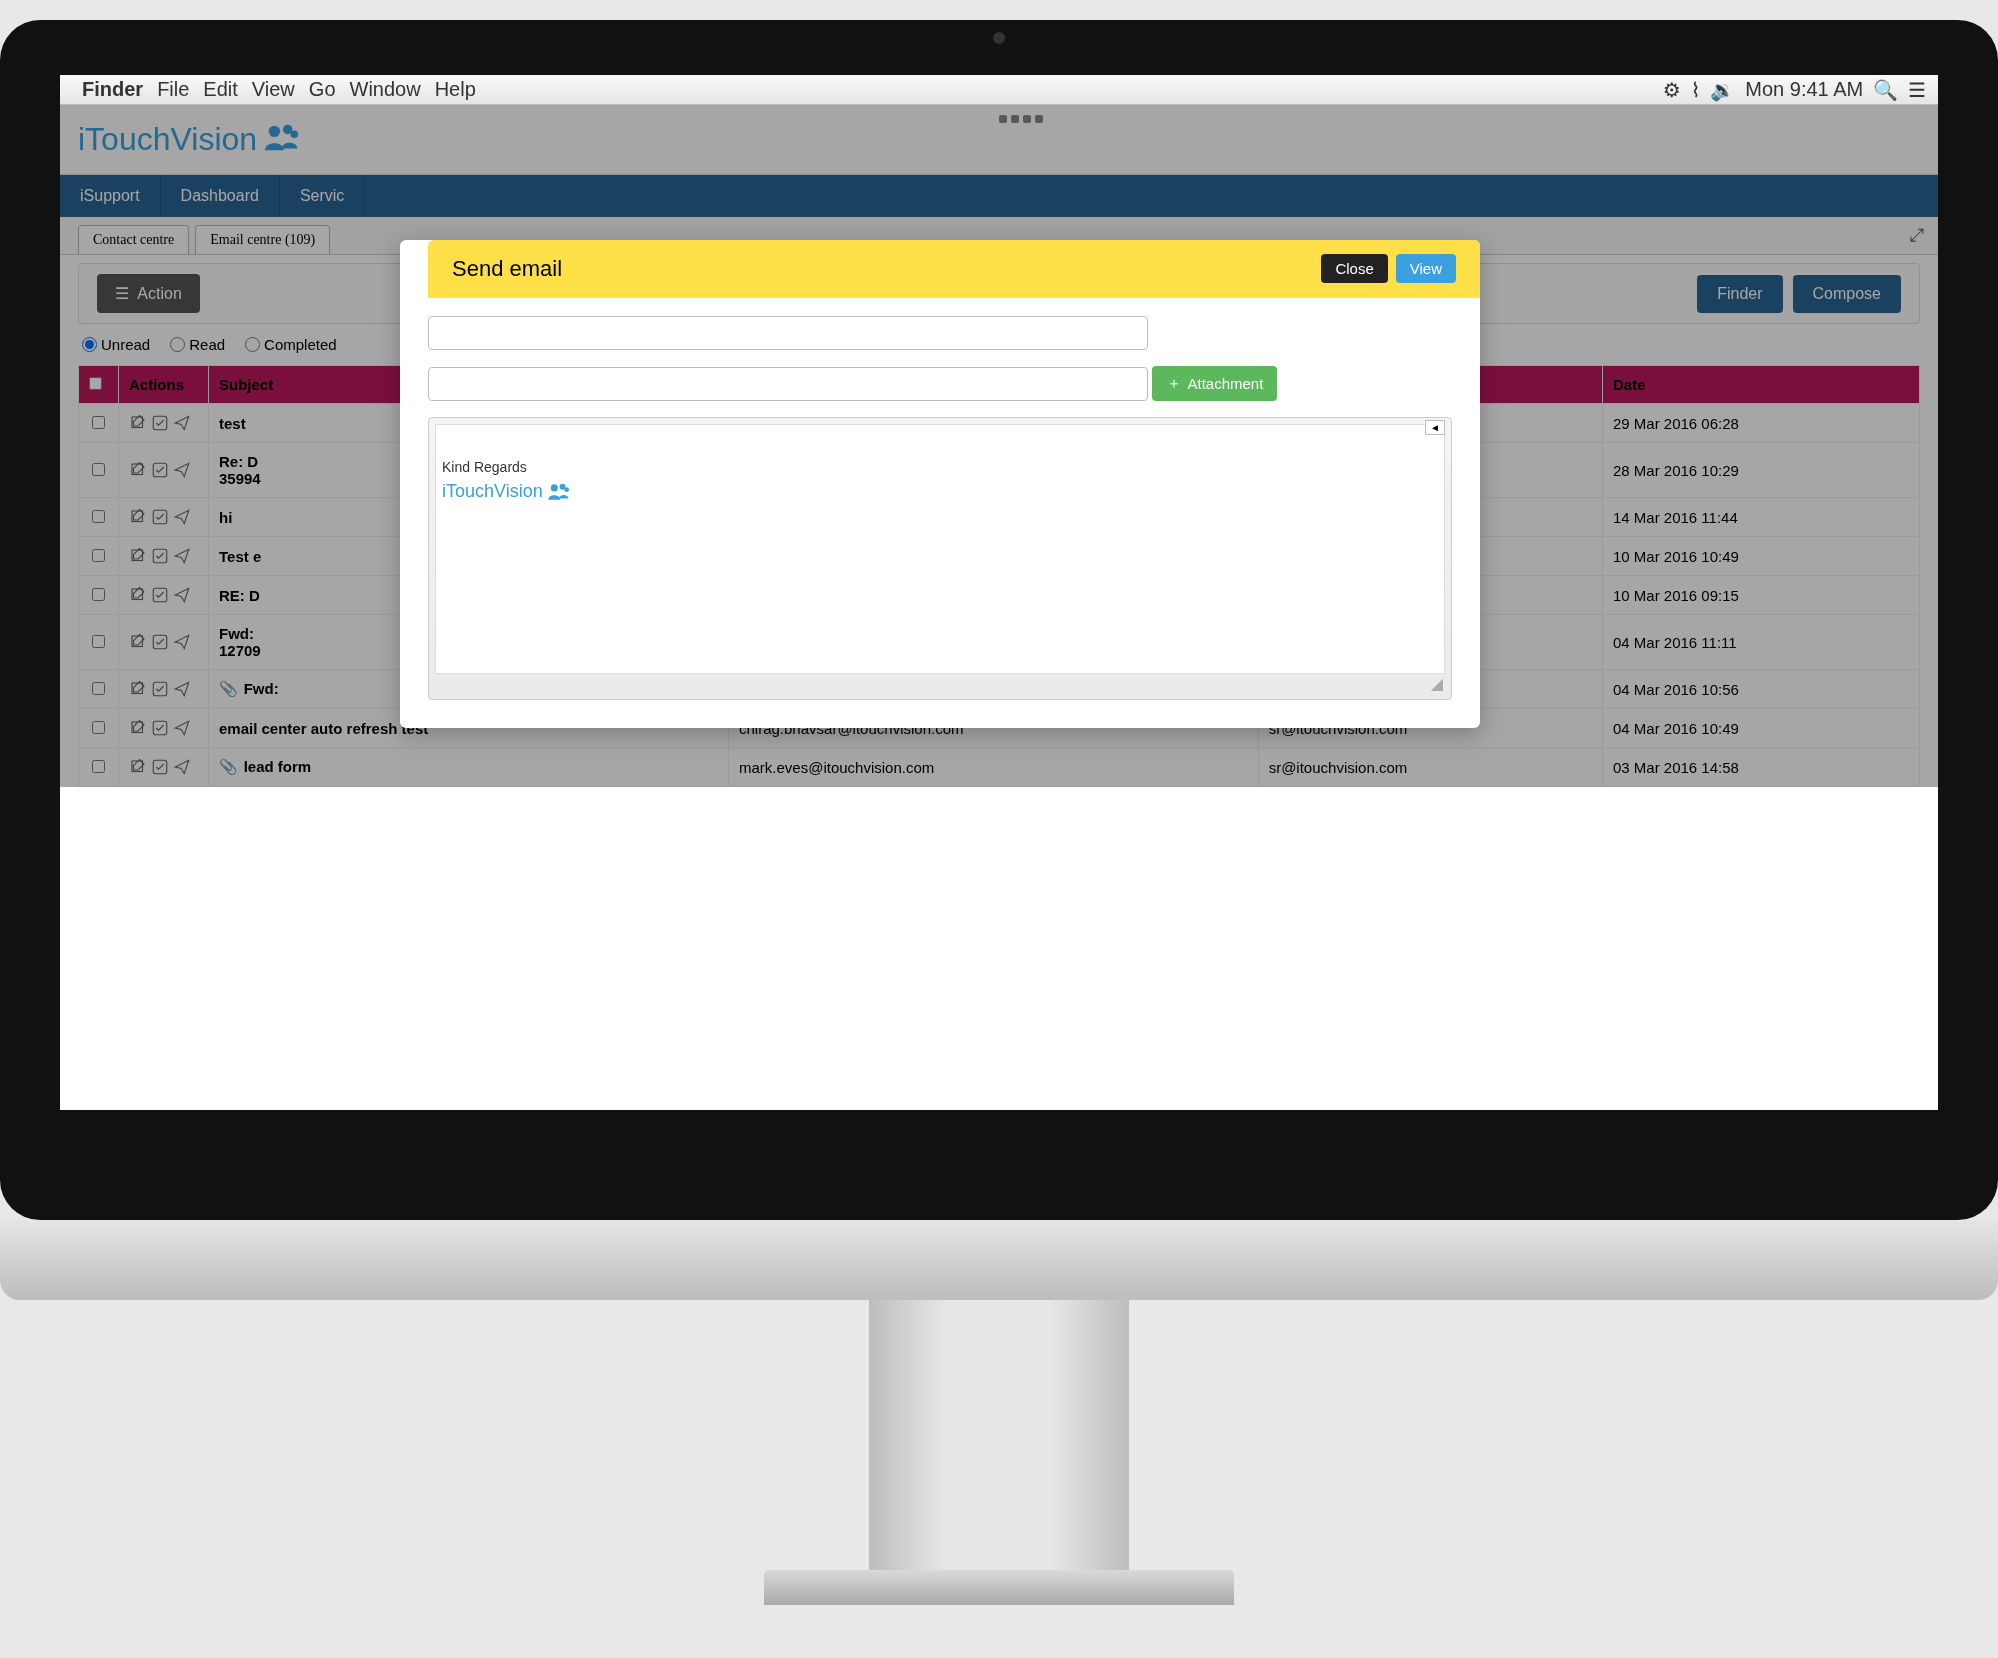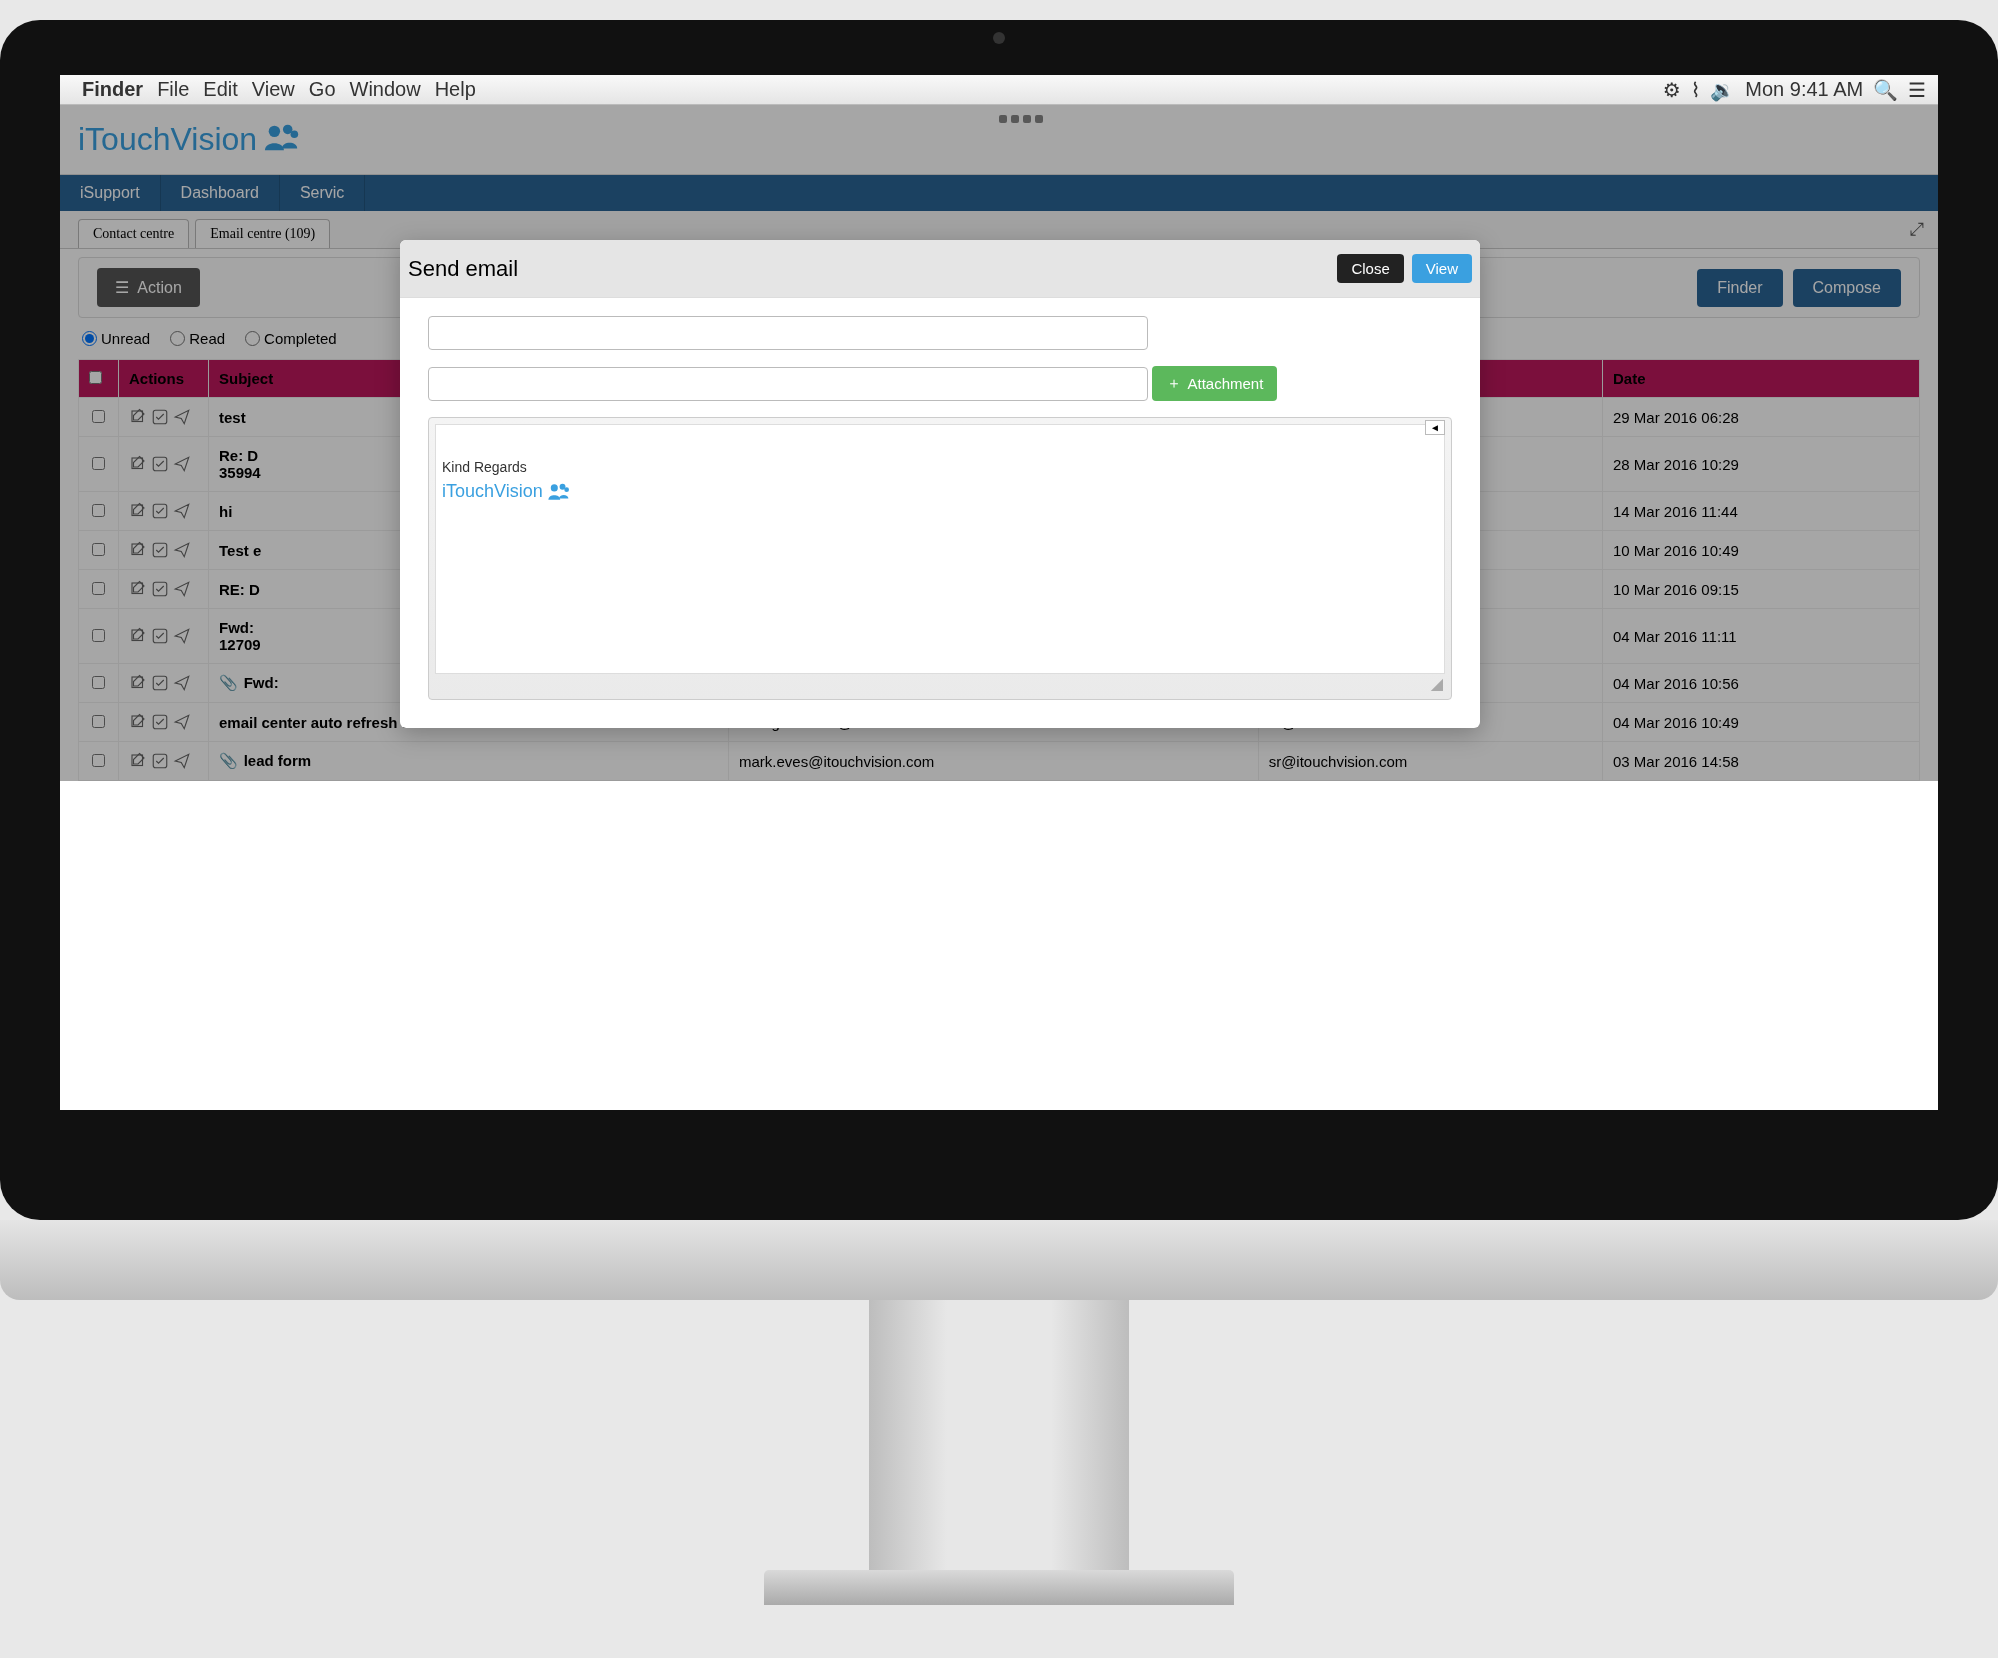--- a/index.html
+++ b/index.html
@@ -108,21 +108,21 @@
     left: 50%;
     top: 10px;
     display: flex;
     gap: 4px;
   }
   .loading-dots span {
     width: 8px; height: 8px; background: #888; border-radius: 2px;
   }
 
   .nav-bar {
-    height: 36px;
+    height: 42px;
     background: #2a6496;
     display: flex;
     align-items: center;
   }
   .nav-item {
     color: #fff;
     padding: 0 20px;
     height: 100%;
     display: flex;
     align-items: center;
@@ -230,26 +230,27 @@
     top: 165px;
     left: 340px;
     width: 1080px;
     background: #fff;
     border-radius: 6px;
     box-shadow: 0 6px 24px rgba(0,0,0,0.25);
     z-index: 100;
     padding-bottom: 24px;
   }
   .modal-header {
-    background: #e5e5e5;
+    background: #fde047;
     border-bottom: 1px solid #ddd;
-    padding: 14px 8px;
+    padding: 14px 24px;
     display: flex;
     align-items: center;
     border-radius: 6px 6px 0 0;
+    margin-left: 28px;
   }
   .modal-title { font-size: 22px; font-weight: 300; flex: 1; }
   .modal-btn {
     padding: 6px 14px;
     border-radius: 4px;
     font-size: 15px;
     margin-left: 8px;
     color: #fff;
   }
   .modal-btn.close { background: #222; }

